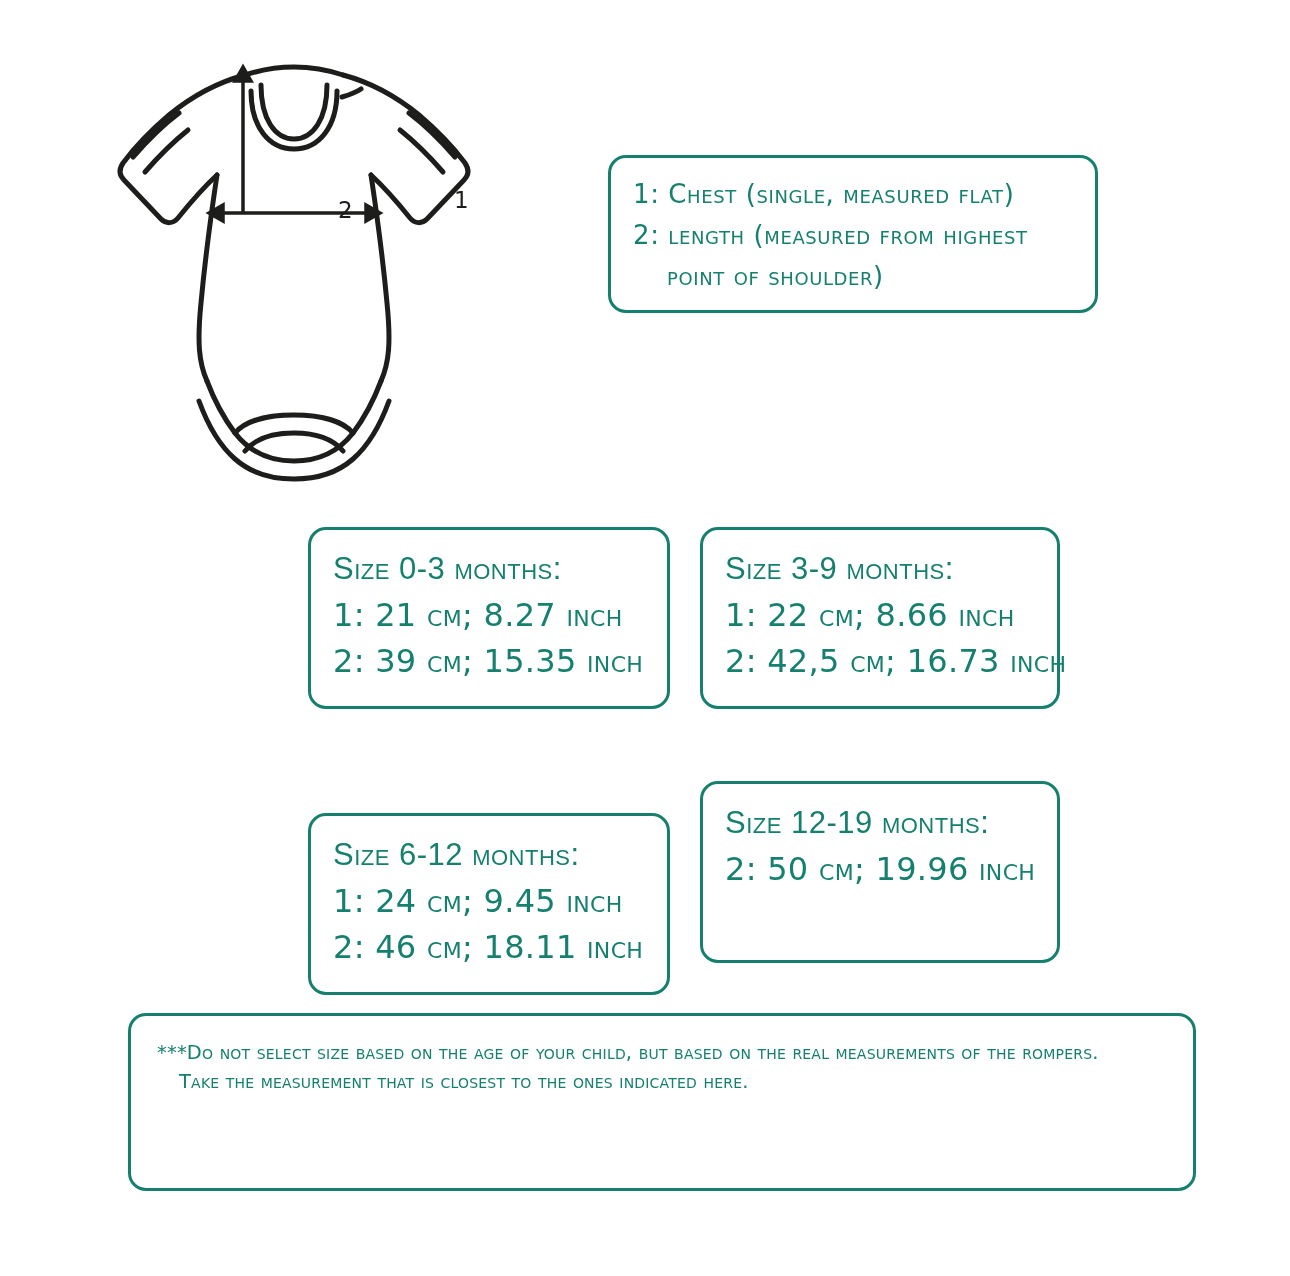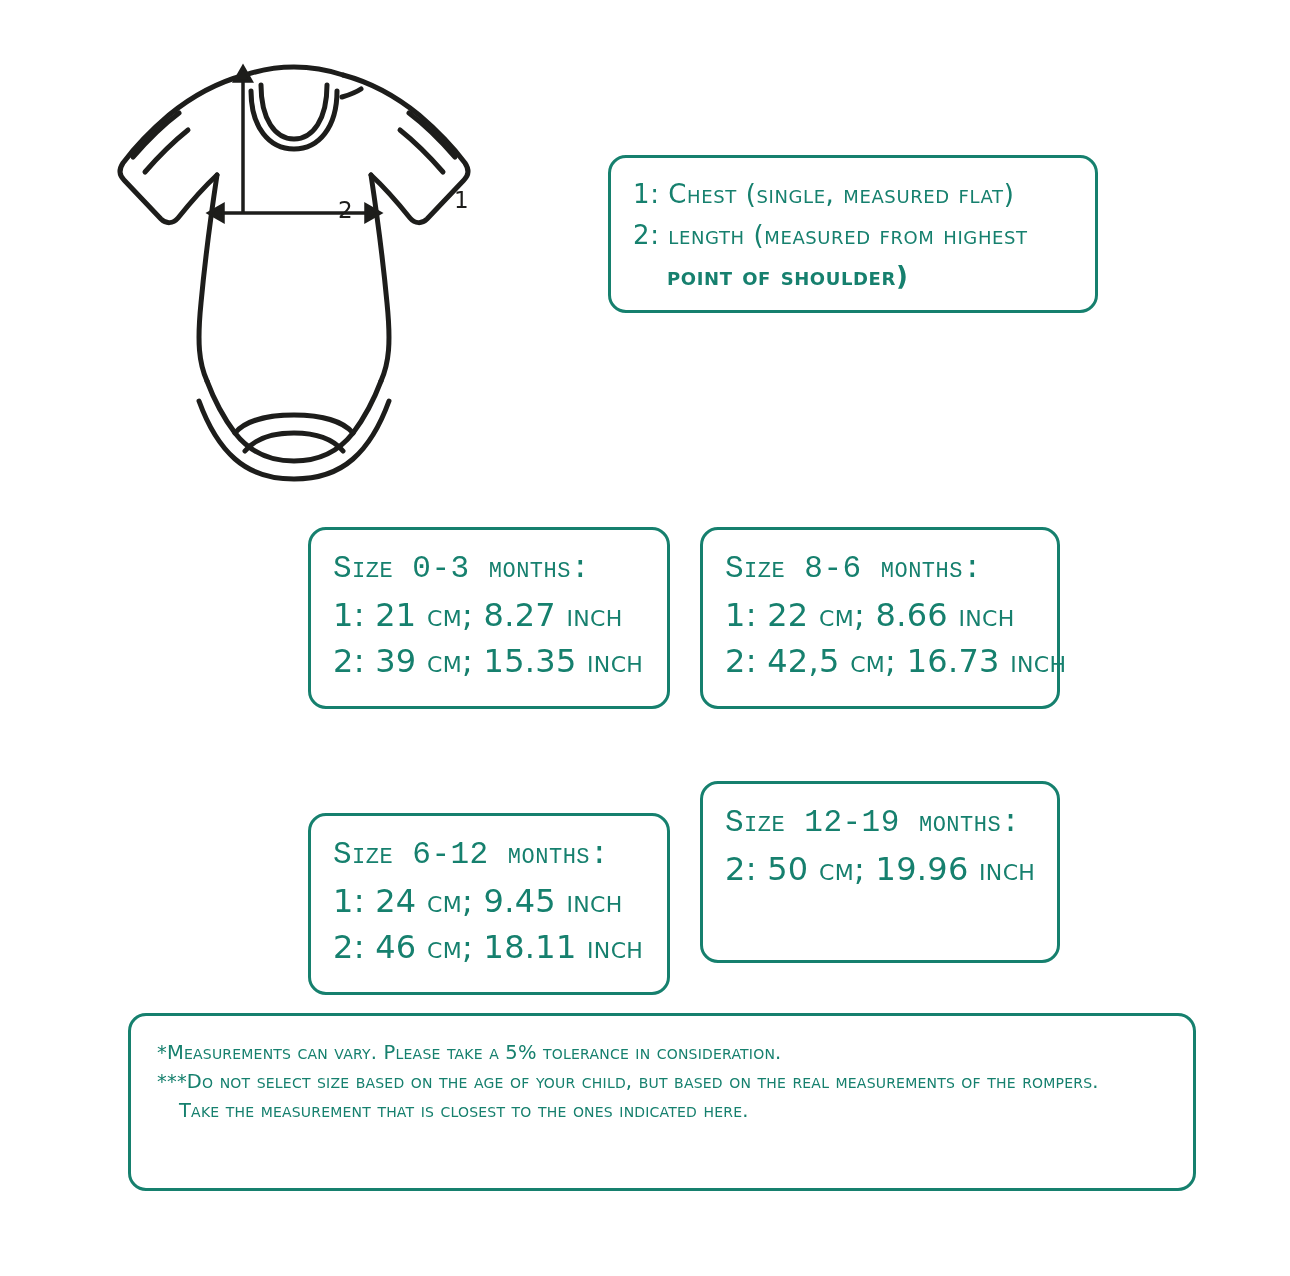--- a/index.html
+++ b/index.html
@@ -38,36 +38,36 @@
   }
   .legend-line {
     color: #16806e;
     font-size: 26px;
     line-height: 41px;
     letter-spacing: 0.6px;
     font-family: "DejaVu Sans", sans-serif;
     font-variant: small-caps;
     white-space: pre;
   }
-  .legend-line.indent { padding-left: 34px; font-weight: bold; }
+  .legend-line.indent { padding-left: 34px; }
 
   
   .size-card {
     position: absolute;
     border: 3px solid #16806e;
     border-radius: 18px;
     box-sizing: border-box;
     padding: 16px 22px 0 22px;
     color: #16806e;
   }
   .size-card .title {
     font-size: 31px;
     line-height: 46px;
     letter-spacing: 0.5px;
-    font-family: Liberation Mono, monospace;
+    font-family: Liberation Sans, sans-serif;
     font-variant: small-caps;
     white-space: pre;
   }
   .size-card .row {
     font-size: 32px;
     line-height: 46px;
     letter-spacing: 0.3px;
     font-family: "DejaVu Sans", sans-serif;
     font-variant: small-caps;
     white-space: pre;
@@ -165,33 +165,32 @@
   <div class="legend-line indent">point of shoulder)</div>
 </div>
 
 <div class="size-card" id="card-0">
   <div class="title">Size 0-3 months:</div>
   <div class="row">1: 21 cm; 8.27 inch</div>
   <div class="row">2: 39 cm; 15.35 inch</div>
 </div>
 
 <div class="size-card" id="card-1">
-  <div class="title">Size 8-6 months:</div>
+  <div class="title">Size 3-9 months:</div>
   <div class="row">1: 22 cm; 8.66 inch</div>
   <div class="row">2: 42,5 cm; 16.73 inch</div>
 </div>
 
 <div class="size-card" id="card-2">
   <div class="title">Size 6-12 months:</div>
   <div class="row">1: 24 cm; 9.45 inch</div>
   <div class="row">2: 46 cm; 18.11 inch</div>
 </div>
 
 <div class="size-card" id="card-3">
   <div class="title">Size 12-19 months:</div>
   <div class="row">2: 50 cm; 19.96 inch</div>
 </div>
 
 <div id="notes-box">
-  <div class="note-line">*Measurements can vary. Please take a 5% tolerance in consideration.</div>
   <div class="note-line">***Do not select size based on the age of your child, but based on the real measurements of the rompers.</div>
   <div class="note-line indent">Take the measurement that is closest to the ones indicated here.</div>
 </div>
 
 </body></html>

